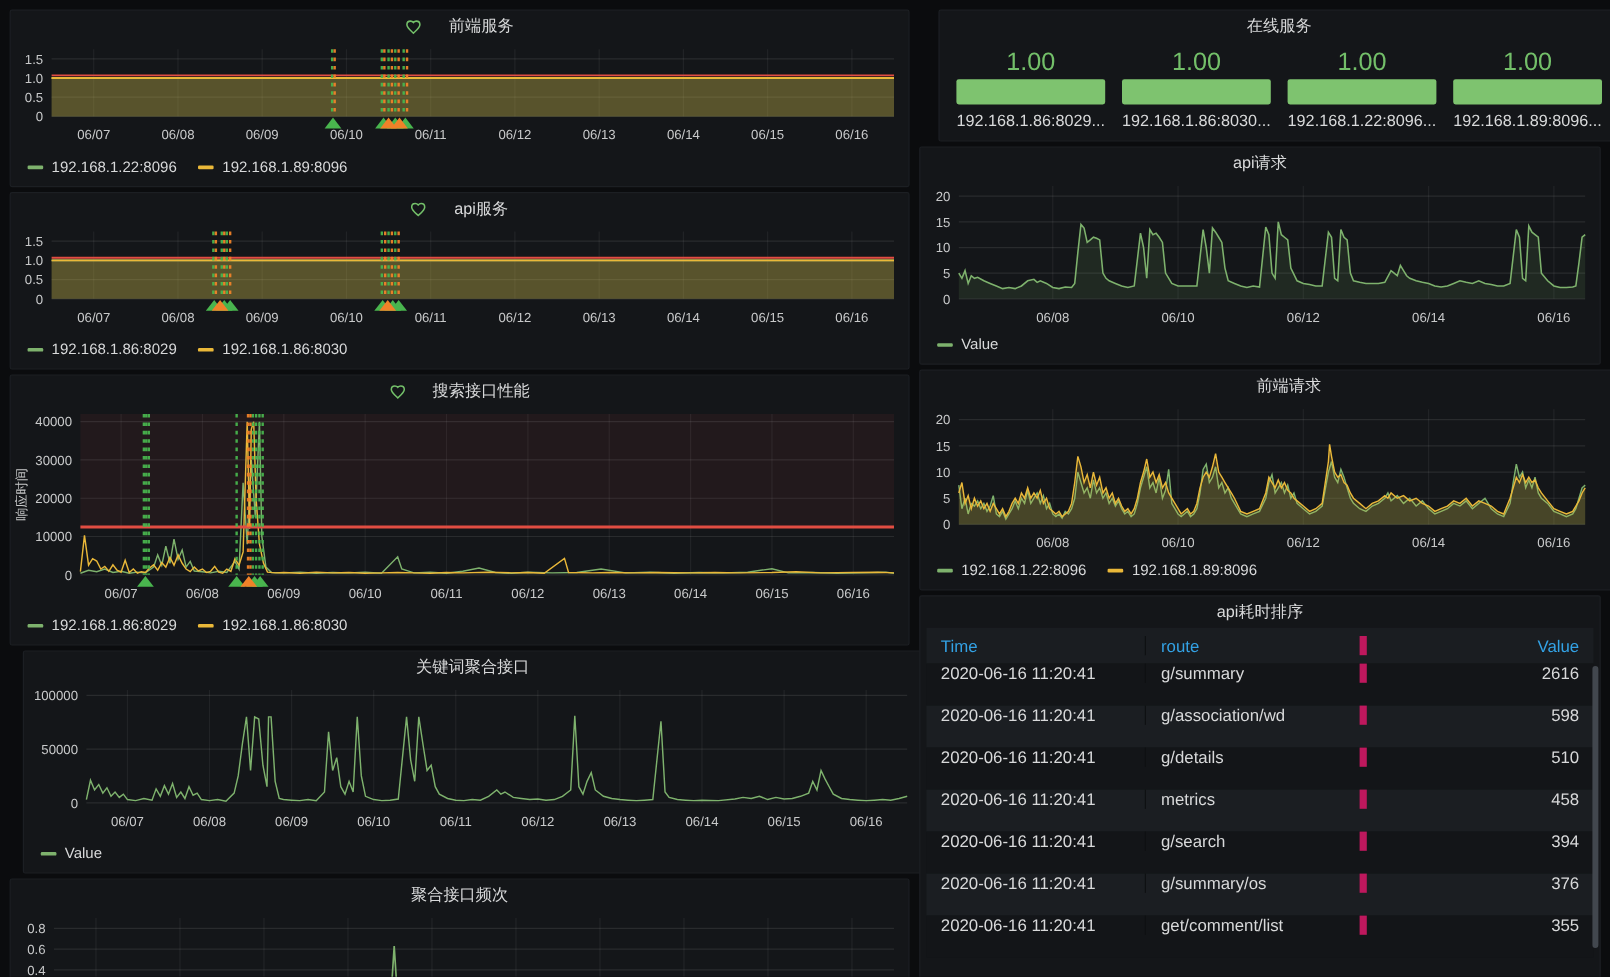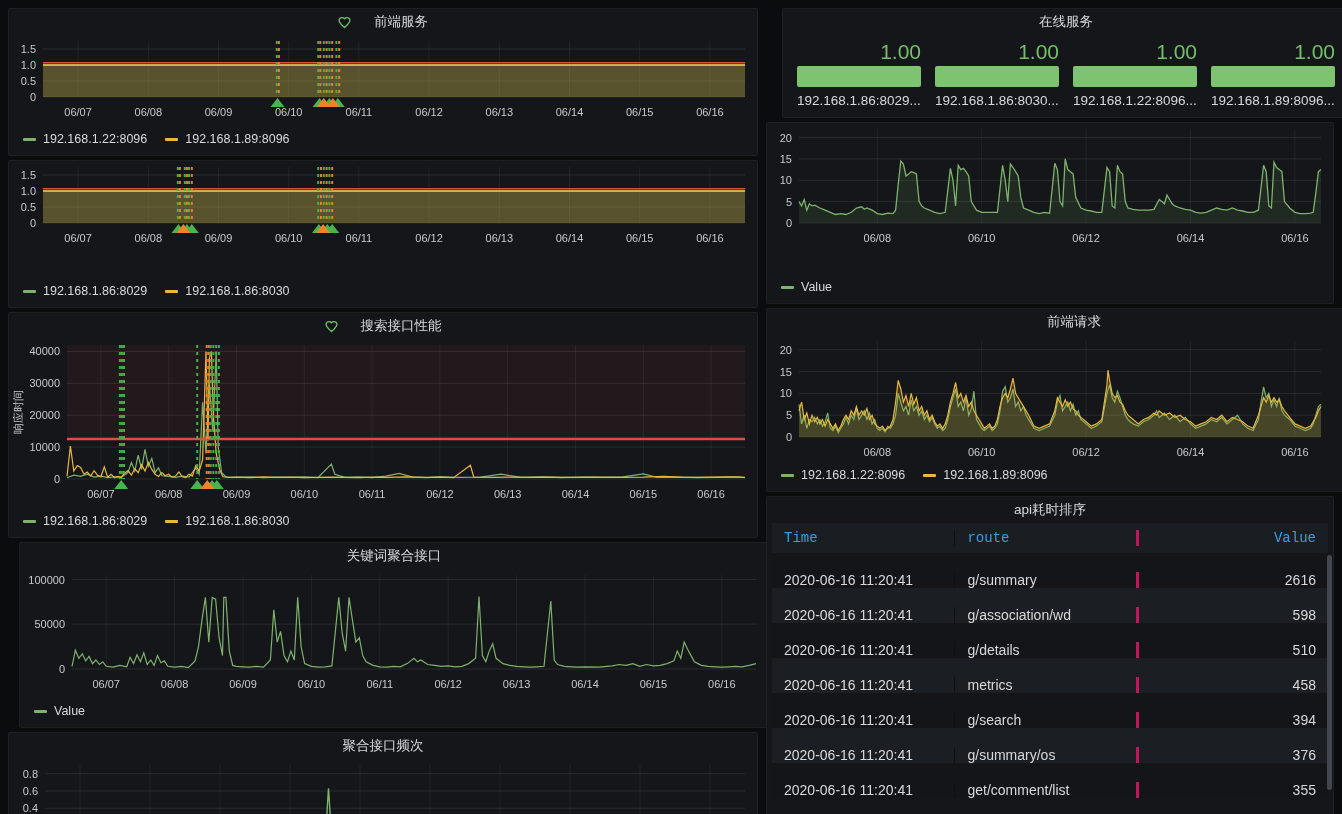--- a/index.html
+++ b/index.html
@@ -21,34 +21,34 @@
   .chart svg{display:block;}
   .legend{
     flex:none;height:24px;display:flex;align-items:center;gap:18px;
     padding:0 0 4px 14px;font-size:12.5px;color:#d8d9da;overflow:hidden;
   }
   .legend-item{display:inline-flex;align-items:center;gap:7px;cursor:pointer;white-space:nowrap;}
   .legend-dash{width:13px;height:3px;border-radius:1px;display:inline-block;}
 
   
   .stats-row{flex:1;display:flex;gap:14px;padding:4px 14px 6px 14px;}
-  .stat{flex:1;display:flex;flex-direction:column;align-items:flex-end;min-width:0;}
+  .stat{flex:1;display:flex;flex-direction:column;align-items:center;min-width:0;}
   .stat-val{font-size:21px;font-weight:500;line-height:26px;}
   .stat-bar{width:100%;height:21px;border-radius:2px;margin-top:1px;}
   .stat-label{font-size:13.5px;margin-top:6px;align-self:flex-start;white-space:nowrap;overflow:hidden;max-width:100%;color:#d8d9da;}
 
   
   .twrap{flex:1;overflow:hidden;position:relative;padding:0 5px;}
-  .thead{display:flex;height:30px;align-items:center;background:#1a1d21;font-size:14px;font-weight:500;color:#33a2e5;font-family:Liberation Mono, monospace;}
-  .trow{display:flex;height:35px;align-items:flex-end;font-size:14px;color:#d8d9da;}
+  .thead{display:flex;height:30px;align-items:center;background:#1a1d21;font-size:14px;font-weight:500;color:#33a2e5;}
+  .trow{display:flex;height:35px;align-items:flex-start;font-size:14px;color:#d8d9da;}
   .trow.odd{background:#131518;}
   .trow.even{background:#1b1e22;}
   .tc{padding:0 12px;box-sizing:border-box;overflow:hidden;white-space:nowrap;}
   .c-time{width:33%;border-right:1px solid #0e1012;}
-  .c-route{width:33%;border-right:3px solid #be185d;}
+  .c-route{width:33%;border-right:6px solid #be185d;}
   .c-value{width:34%;text-align:right;}
   .th{cursor:pointer;}
   .scroll-thumb{position:absolute;right:1px;top:32px;width:5px;height:235px;background:#42474e;border-radius:3px;cursor:pointer;}
 </style>
 </head>
 <body>
 
 <div class="panel" style="left:8px;top:8px;width:750px;height:148px">
   <div class="ptitle">
     <span class="heart">
@@ -117,20 +117,28 @@
         <span>192.168.1.22:8096</span>
       </span>
       <span class="legend-item">
         <span class="legend-dash" style="background:#eab839"></span>
         <span>192.168.1.89:8096</span>
       </span>
     </div>
 </div>
 
 <div class="panel" style="left:8px;top:160px;width:750px;height:148px">
+  <div class="ptitle">
+    <span class="heart">
+        <svg width="13" height="13" viewBox="0 0 24 24">
+          <path d="M12 21.35l-1.45-1.32C5.4 15.36 2 12.28 2 8.5 2 5.42 4.42 3 7.5 3c1.74 0 3.41.81 4.5 2.09C13.09 3.81 14.76 3 16.5 3 19.58 3 22 5.42 22 8.5c0 3.78-3.4 6.86-8.55 11.54L12 21.35z" fill="none" stroke="#73bf69" stroke-width="2.4"></path>
+        </svg>
+      </span>
+    <span>api服务</span>
+  </div>
   <div class="chart">
       <svg width="748" height="92">
         <line x1="34" y1="62.0" x2="736" y2="62.0" stroke="rgba(255,255,255,0.09)" stroke-width="1"></line>
         <line x1="34" y1="46.0" x2="736" y2="46.0" stroke="rgba(255,255,255,0.09)" stroke-width="1"></line>
         <line x1="34" y1="30.0" x2="736" y2="30.0" stroke="rgba(255,255,255,0.09)" stroke-width="1"></line>
         <line x1="34" y1="14.0" x2="736" y2="14.0" stroke="rgba(255,255,255,0.09)" stroke-width="1"></line>
         <line x1="69.1" y1="6" x2="69.1" y2="62" stroke="rgba(255,255,255,0.06)" stroke-width="1"></line>
         <line x1="139.3" y1="6" x2="139.3" y2="62" stroke="rgba(255,255,255,0.06)" stroke-width="1"></line>
         <line x1="209.5" y1="6" x2="209.5" y2="62" stroke="rgba(255,255,255,0.06)" stroke-width="1"></line>
         <line x1="279.7" y1="6" x2="279.7" y2="62" stroke="rgba(255,255,255,0.06)" stroke-width="1"></line>
@@ -375,20 +383,23 @@
       </div>
       <div class="stat">
         <div class="stat-val" style="color:#73bf69">1.00</div>
         <div class="stat-bar" style="background:#7ec36f"></div>
         <div class="stat-label">192.168.1.89:8096...</div>
       </div>
     </div>
 </div>
 
 <div class="panel" style="left:766px;top:122px;width:568px;height:182px">
+  <div class="ptitle">
+    <span>api请求</span>
+  </div>
   <div class="chart">
       <svg width="566" height="126">
         <line x1="32" y1="100.0" x2="554" y2="100.0" stroke="rgba(255,255,255,0.09)" stroke-width="1"></line>
         <line x1="32" y1="78.6" x2="554" y2="78.6" stroke="rgba(255,255,255,0.09)" stroke-width="1"></line>
         <line x1="32" y1="57.3" x2="554" y2="57.3" stroke="rgba(255,255,255,0.09)" stroke-width="1"></line>
         <line x1="32" y1="35.9" x2="554" y2="35.9" stroke="rgba(255,255,255,0.09)" stroke-width="1"></line>
         <line x1="32" y1="14.5" x2="554" y2="14.5" stroke="rgba(255,255,255,0.09)" stroke-width="1"></line>
         <line x1="110.3" y1="6" x2="110.3" y2="100" stroke="rgba(255,255,255,0.06)" stroke-width="1"></line>
         <line x1="214.7" y1="6" x2="214.7" y2="100" stroke="rgba(255,255,255,0.06)" stroke-width="1"></line>
         <line x1="319.1" y1="6" x2="319.1" y2="100" stroke="rgba(255,255,255,0.06)" stroke-width="1"></line>

